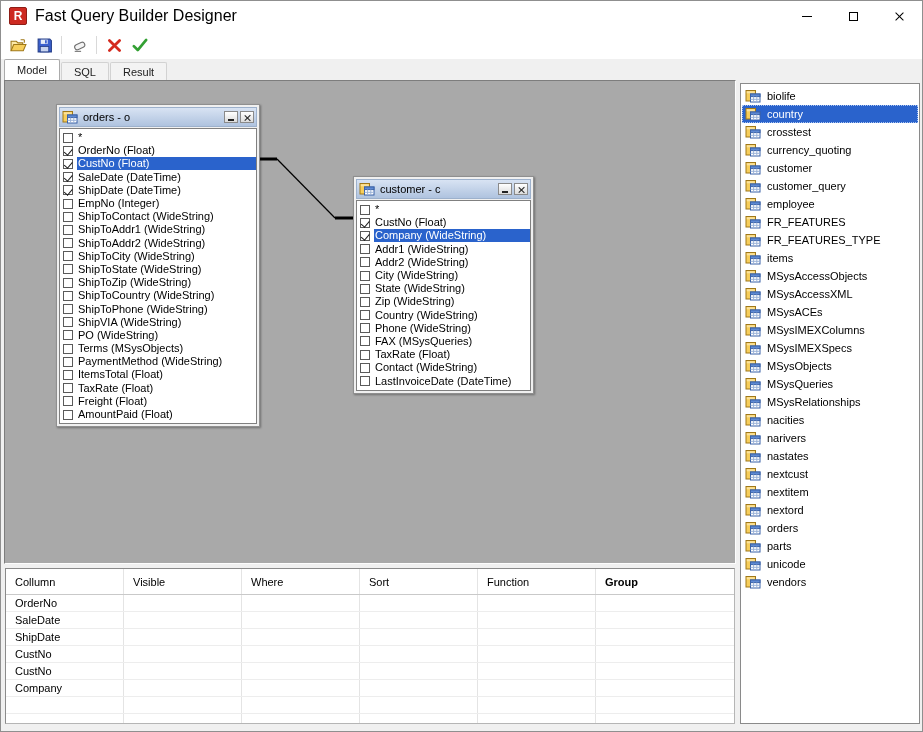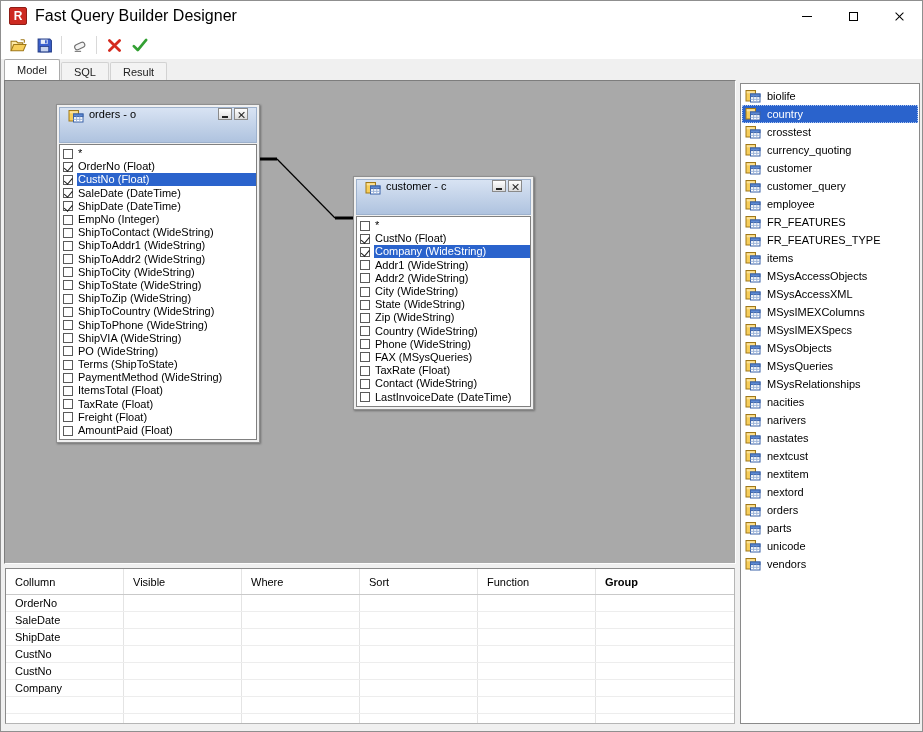--- a/index.html
+++ b/index.html
@@ -35,21 +35,21 @@
   .canvas{position:absolute;left:3px;top:79px;width:732px;height:484px;
     background:var(--canvas-bg,#a9a9a9);
     border-top:1px solid #7d7d7d;border-left:1px solid #7d7d7d;
     border-right:1px solid #fdfdfd;border-bottom:1px solid #fdfdfd;}
   .link-svg{position:absolute;left:0;top:0;width:100%;height:100%;}
   
   .twin{position:absolute;background:#f0f0f0;border:1px solid #8f8f8f;padding:2px;
     box-shadow:1px 1px 2px rgba(0,0,0,.35);}
   .twin-orders{left:51px;top:23px;width:204px;}
   .twin-customer{left:348px;top:95px;width:181px;}
-  .twin-header{height:36px;display:flex;padding:0 8px;
+  .twin-header{height:20px;display:flex;align-items:center;padding:0 2px;
     background:linear-gradient(var(--header-grad-top,#d8e3f3),var(--header-grad-bottom,#afc3df));
     border:1px solid #9db1cc;}
   .twin-icon-slot{width:16px;height:16px;margin-right:5px;flex:none;}
   .twin-title{font-size:11px;flex:1;white-space:nowrap;overflow:hidden;}
   .twin-btn{width:14px;height:12px;background:linear-gradient(#ffffff,#dcdcdc);
     border:1px solid #8a8a8a;display:flex;align-items:center;justify-content:center;margin-left:2px;flex:none;}
   .twin-btn .dash{display:block;width:6px;height:2px;background:#222;margin-top:5px;}
   .twin-btn .x-small{width:7px;height:7px;}
   .twin-btn .x-small::before,.twin-btn .x-small::after{left:3px;height:8px;width:1.4px;background:#222;}
   .twin-list{background:#fff;border:1px solid #808080;margin-top:1px;padding:2px 0 2px 2px;overflow:hidden;}
@@ -228,21 +228,21 @@
           <div class="frow">
             <span class="cb"></span>
             <span class="flabel">ShipVIA (WideString)</span>
           </div>
           <div class="frow">
             <span class="cb"></span>
             <span class="flabel">PO (WideString)</span>
           </div>
           <div class="frow">
             <span class="cb"></span>
-            <span class="flabel">Terms (ShipToState)</span>
+            <span class="flabel">Terms (MSysObjects)</span>
           </div>
           <div class="frow">
             <span class="cb"></span>
             <span class="flabel">PaymentMethod (WideString)</span>
           </div>
           <div class="frow">
             <span class="cb"></span>
             <span class="flabel">ItemsTotal (Float)</span>
           </div>
           <div class="frow">
@@ -565,20 +565,32 @@
       <div class="sitem">
         <svg viewBox="0 0 16 16">
     <rect x="1" y="2.5" width="9.5" height="10.5" fill="#F7CE5B" stroke="#A07818" stroke-width="1"></rect>
     <rect x="1.8" y="3.3" width="7.9" height="2" fill="#FBE29B"></rect>
     <rect x="5.5" y="6" width="9.5" height="8" fill="#FFFFFF" stroke="#3A62A8" stroke-width="1"></rect>
     <rect x="5.5" y="6" width="9.5" height="2.6" fill="#5E8AD4" stroke="#3A62A8" stroke-width="1"></rect>
     <line x1="8.6" y1="8.6" x2="8.6" y2="14" stroke="#9AB2D8" stroke-width="1"></line>
     <line x1="11.8" y1="8.6" x2="11.8" y2="14" stroke="#9AB2D8" stroke-width="1"></line>
     <line x1="5.5" y1="11.3" x2="15" y2="11.3" stroke="#9AB2D8" stroke-width="1"></line>
   </svg>
+        <span>MSysACEs</span>
+      </div>
+      <div class="sitem">
+        <svg viewBox="0 0 16 16">
+    <rect x="1" y="2.5" width="9.5" height="10.5" fill="#F7CE5B" stroke="#A07818" stroke-width="1"></rect>
+    <rect x="1.8" y="3.3" width="7.9" height="2" fill="#FBE29B"></rect>
+    <rect x="5.5" y="6" width="9.5" height="8" fill="#FFFFFF" stroke="#3A62A8" stroke-width="1"></rect>
+    <rect x="5.5" y="6" width="9.5" height="2.6" fill="#5E8AD4" stroke="#3A62A8" stroke-width="1"></rect>
+    <line x1="8.6" y1="8.6" x2="8.6" y2="14" stroke="#9AB2D8" stroke-width="1"></line>
+    <line x1="11.8" y1="8.6" x2="11.8" y2="14" stroke="#9AB2D8" stroke-width="1"></line>
+    <line x1="5.5" y1="11.3" x2="15" y2="11.3" stroke="#9AB2D8" stroke-width="1"></line>
+  </svg>
         <span>MSysIMEXColumns</span>
       </div>
       <div class="sitem">
         <svg viewBox="0 0 16 16">
     <rect x="1" y="2.5" width="9.5" height="10.5" fill="#F7CE5B" stroke="#A07818" stroke-width="1"></rect>
     <rect x="1.8" y="3.3" width="7.9" height="2" fill="#FBE29B"></rect>
     <rect x="5.5" y="6" width="9.5" height="8" fill="#FFFFFF" stroke="#3A62A8" stroke-width="1"></rect>
     <rect x="5.5" y="6" width="9.5" height="2.6" fill="#5E8AD4" stroke="#3A62A8" stroke-width="1"></rect>
     <line x1="8.6" y1="8.6" x2="8.6" y2="14" stroke="#9AB2D8" stroke-width="1"></line>
     <line x1="11.8" y1="8.6" x2="11.8" y2="14" stroke="#9AB2D8" stroke-width="1"></line>

